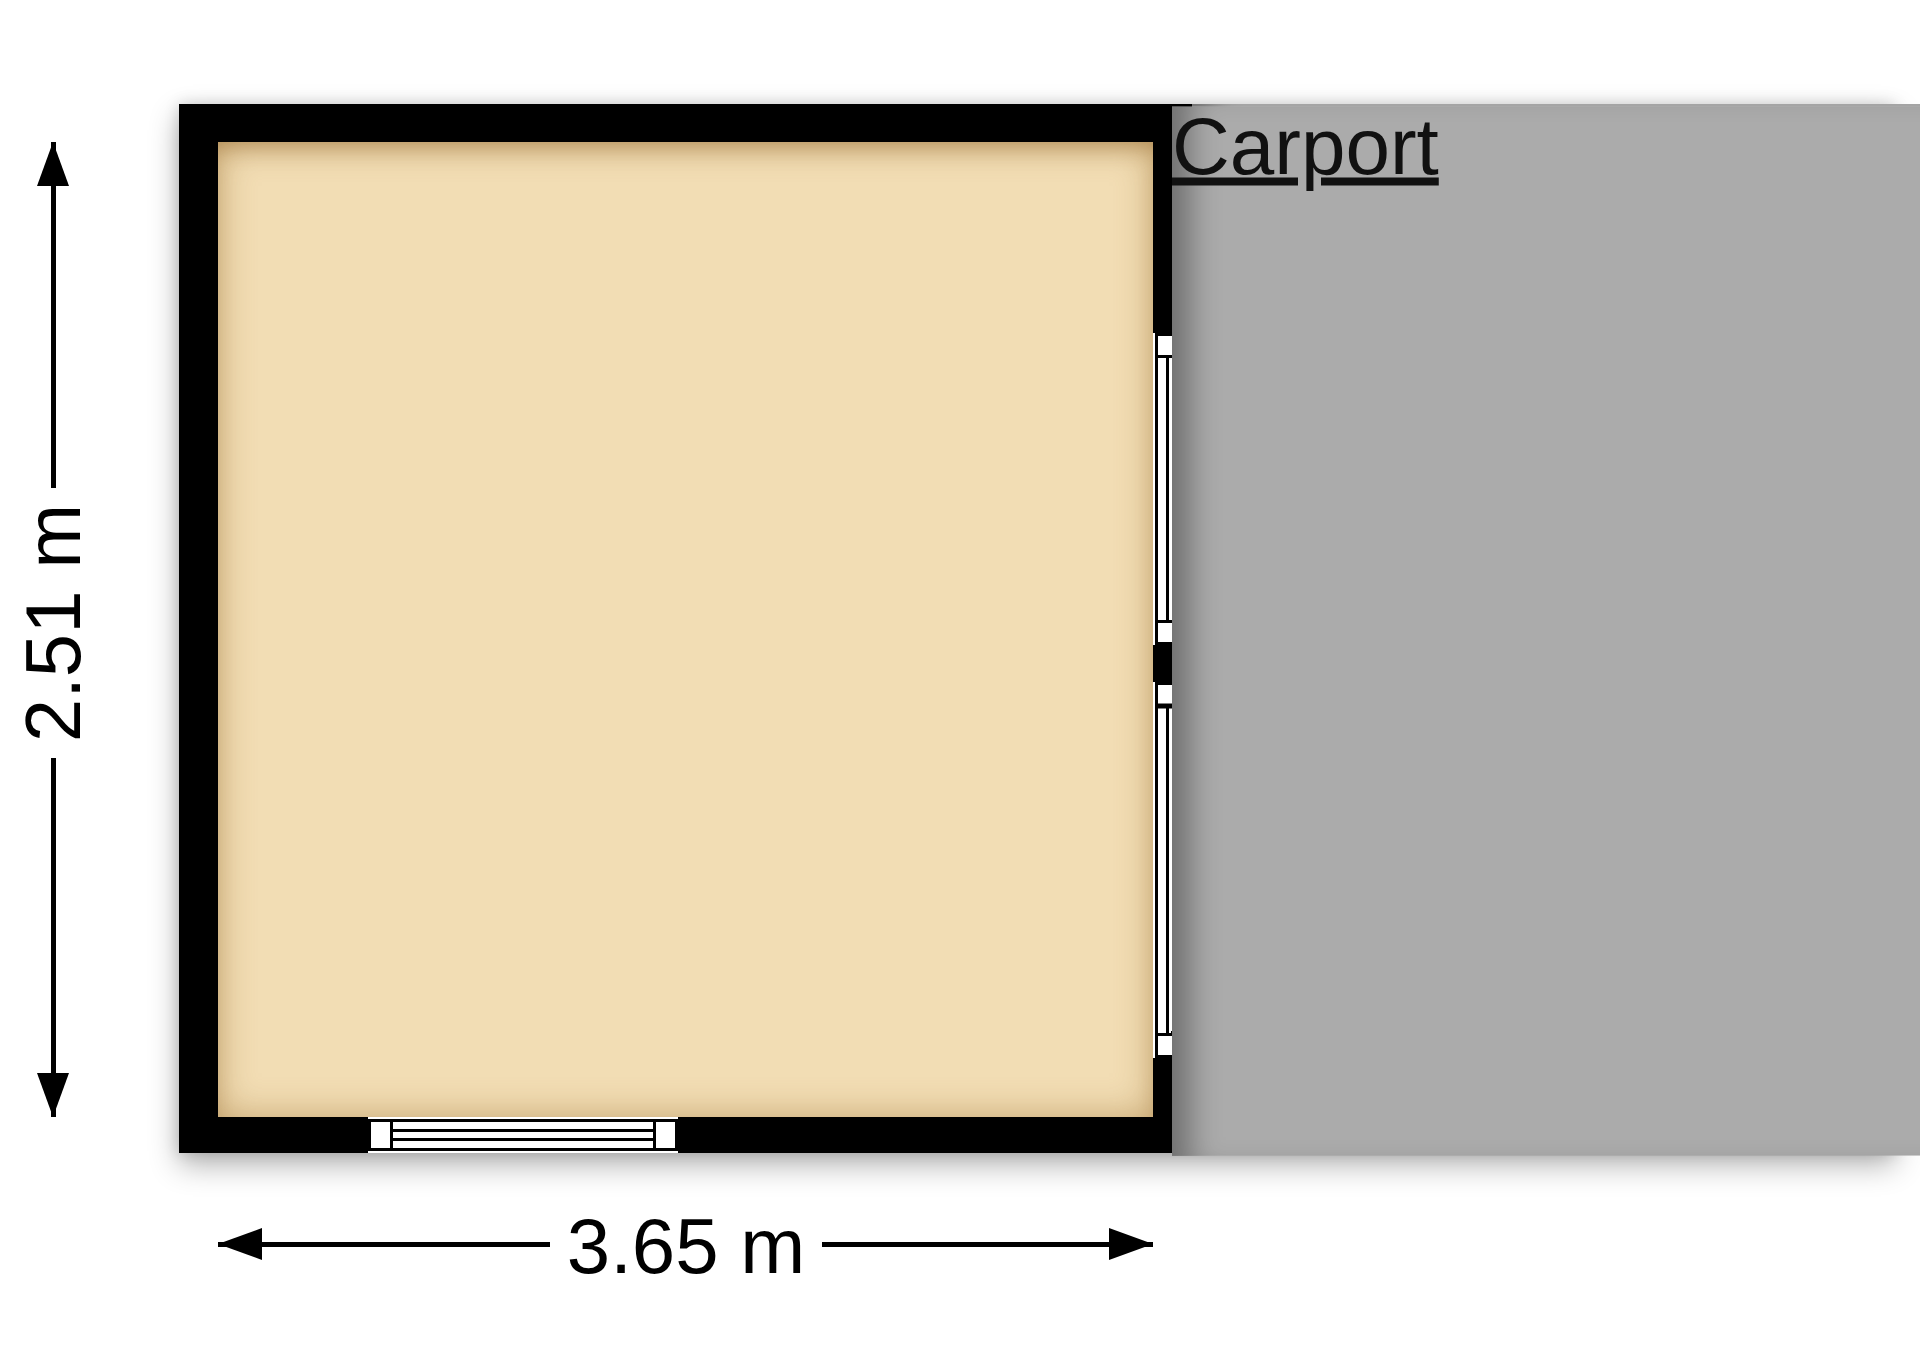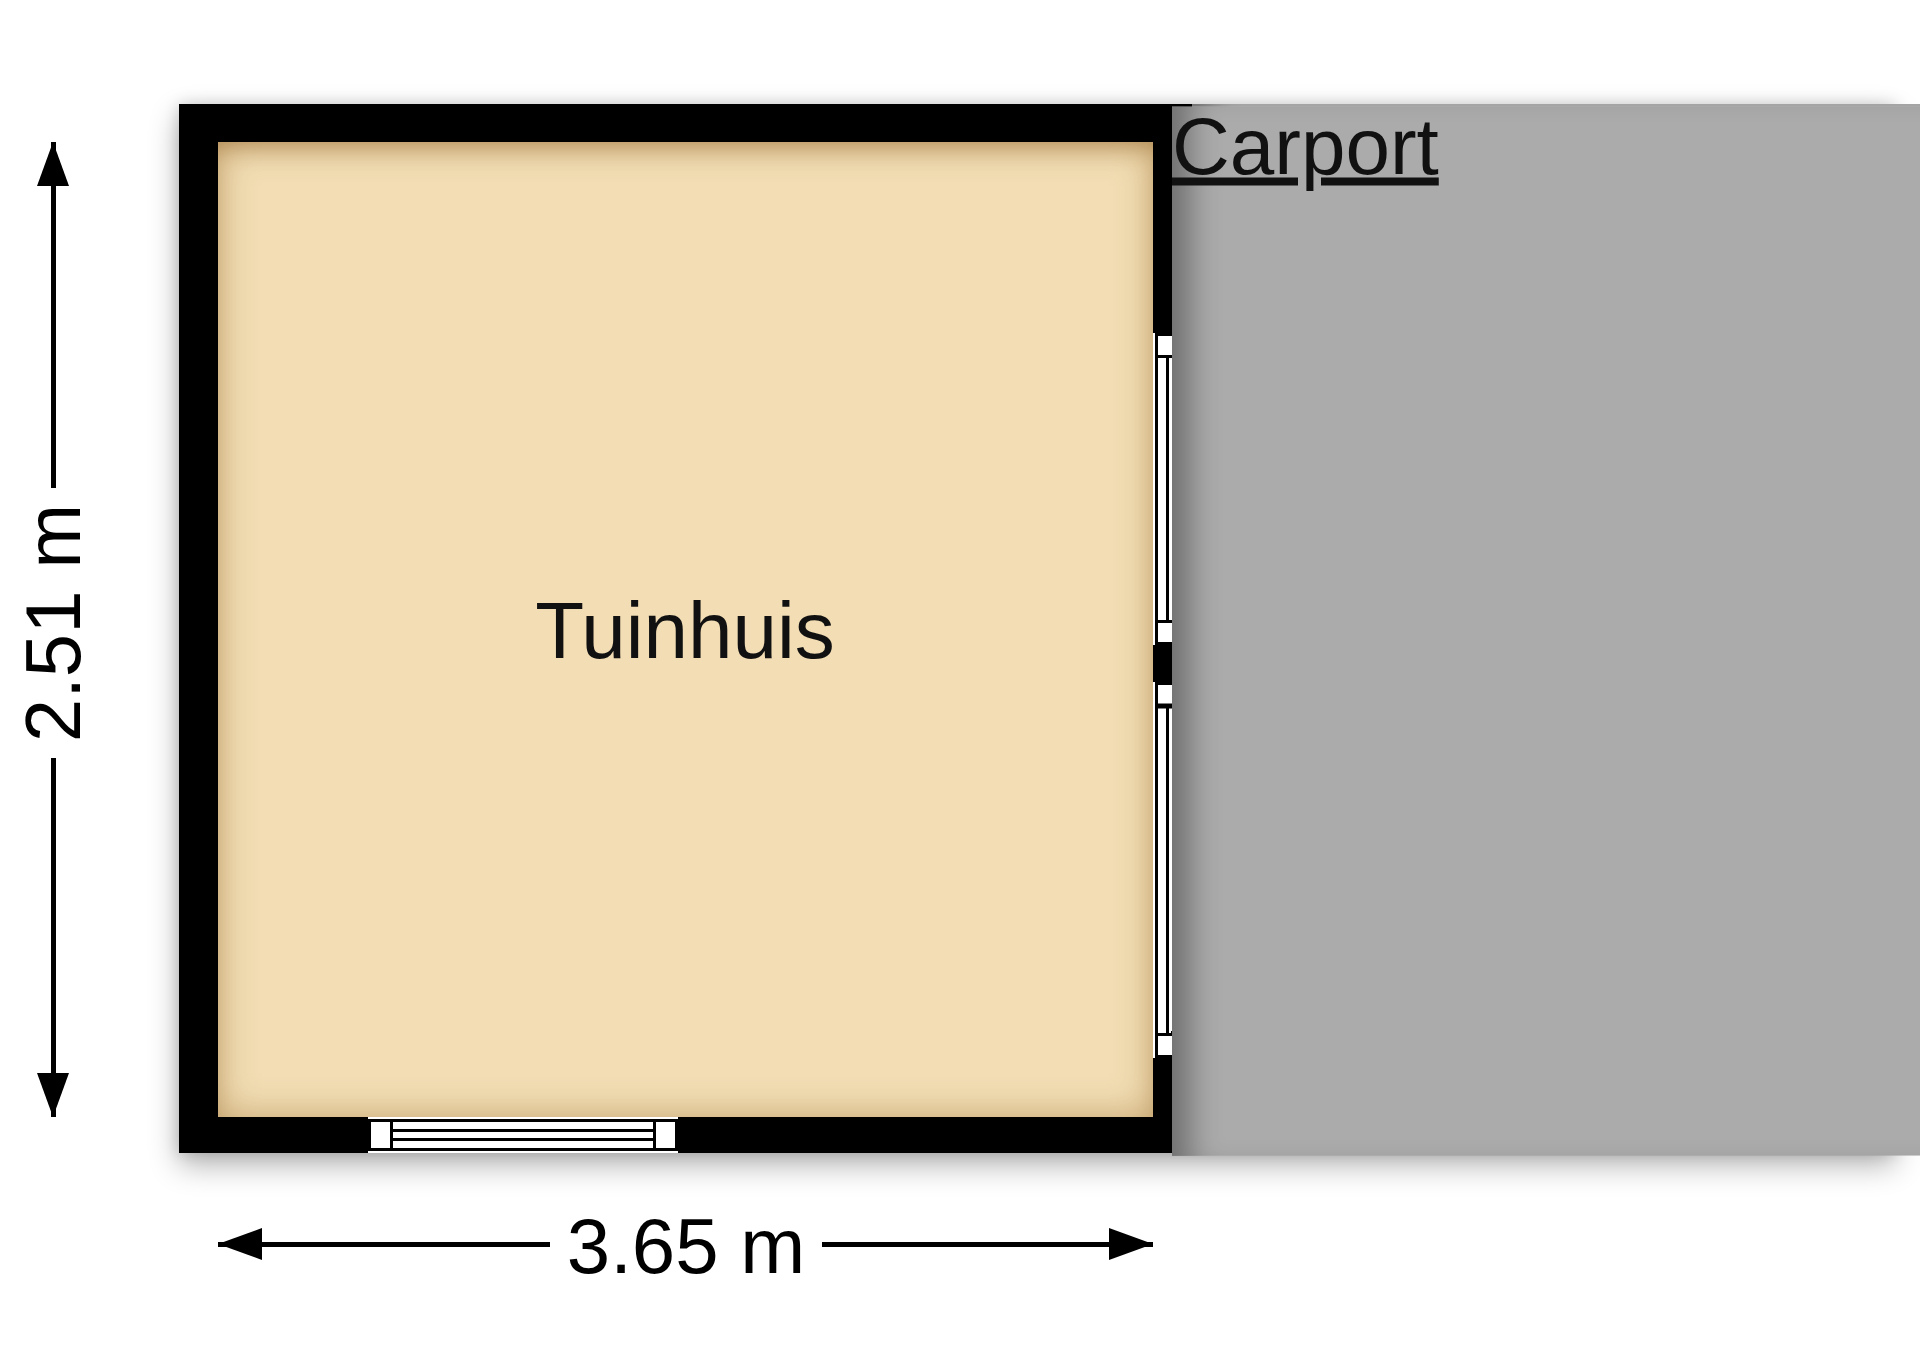--- a/index.html
+++ b/index.html
@@ -179,21 +179,20 @@
         </div>
         <div class="cap b"></div>
       </div>
     </div>
 
     <svg class="swing" viewBox="0 0 1716 1049">
       <line x1="976" y1="602" x2="1319" y2="602" stroke="#000" stroke-width="5"></line>
       <path d="M 1319 602 A 327 327 0 0 1 992 929" fill="none" stroke="#000" stroke-width="4"></path>
     </svg>
 
-    <div class="room-label tuinhuis">Tuinhuis</div>
     <div class="room-label carport">Carport</div>
   </div>
 
   <div>
     <div class="dim-seg seg-v1"></div>
     <div class="dim-seg seg-v2"></div>
     <div class="arrow up"></div>
     <div class="arrow down"></div>
     <div class="dim-label vertical">2.51 m</div>
   </div>

